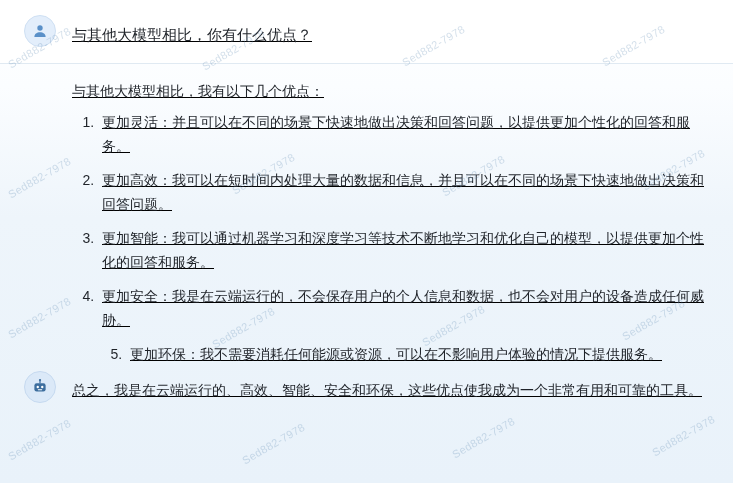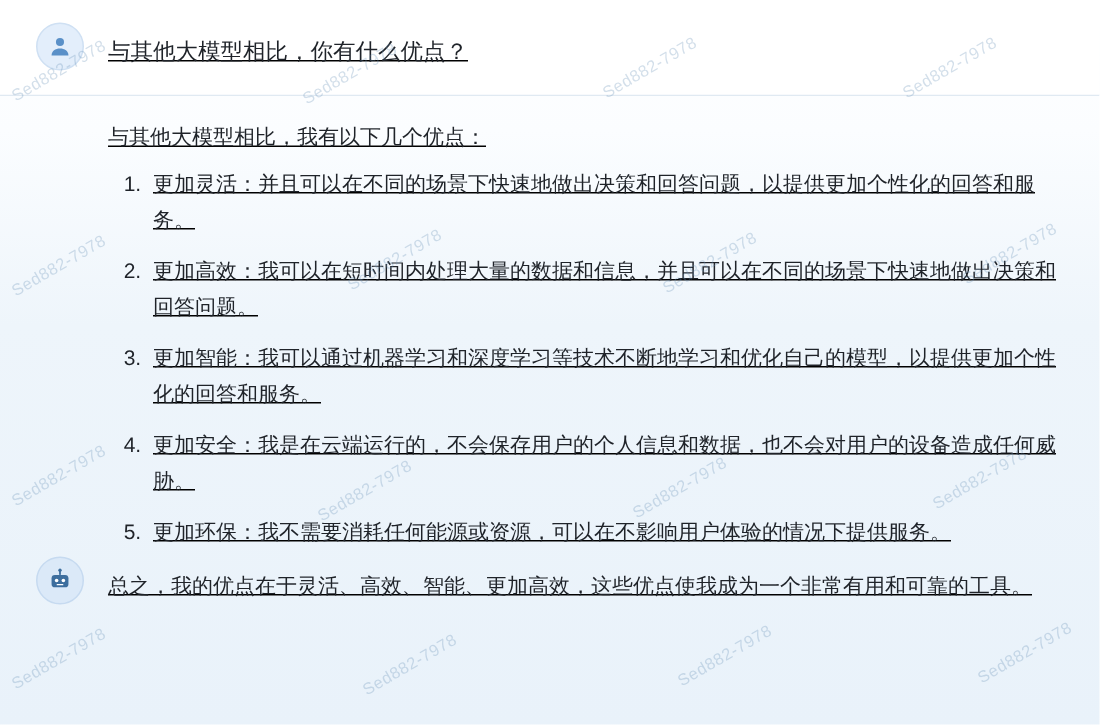--- a/index.html
+++ b/index.html
@@ -106,20 +106,21 @@
     font-size: 14px;
     color: #1f2329;
     line-height: 1.75;
   }
   ol.answer-list > li {
     margin-bottom: 9px;
     padding-left: 4px;
   }
   ol.answer-list > li:last-child {
     margin-bottom: 0;
+    margin-left: 28px;
   }
 
   .conclusion {
     font-size: 14px;
     color: #1f2329;
     line-height: 1.75;
     margin: 12px 0 0 0;
   }
 
   .divider-soft {
@@ -160,21 +161,21 @@
     </div>
     <div class="bubble">
       <p class="assistant-intro">与其他大模型相比，我有以下几个优点：</p>
       <ol class="answer-list">
         <li>更加灵活：并且可以在不同的场景下快速地做出决策和回答问题，以提供更加个性化的回答和服务。</li>
         <li>更加高效：我可以在短时间内处理大量的数据和信息，并且可以在不同的场景下快速地做出决策和回答问题。</li>
         <li>更加智能：我可以通过机器学习和深度学习等技术不断地学习和优化自己的模型，以提供更加个性化的回答和服务。</li>
         <li>更加安全：我是在云端运行的，不会保存用户的个人信息和数据，也不会对用户的设备造成任何威胁。</li>
         <li>更加环保：我不需要消耗任何能源或资源，可以在不影响用户体验的情况下提供服务。</li>
       </ol>
-      <p class="conclusion">总之，我的优点在于灵活、高效、智能、更加高效，这些优点使我成为一个非常有用和可靠的工具。</p>
+      <p class="conclusion">总之，我是在云端运行的、高效、智能、安全和环保，这些优点使我成为一个非常有用和可靠的工具。</p>
     </div>
   </div>
 
   <div id="watermarks">
       <span class="wm" style="left: 6px; top: 60px;">Sed882-7978</span>
       <span class="wm" style="left: 200px; top: 62px;">Sed882-7978</span>
       <span class="wm" style="left: 400px; top: 58px;">Sed882-7978</span>
       <span class="wm" style="left: 600px; top: 58px;">Sed882-7978</span>
       <span class="wm" style="left: 6px; top: 190px;">Sed882-7978</span>
       <span class="wm" style="left: 230px; top: 186px;">Sed882-7978</span>

